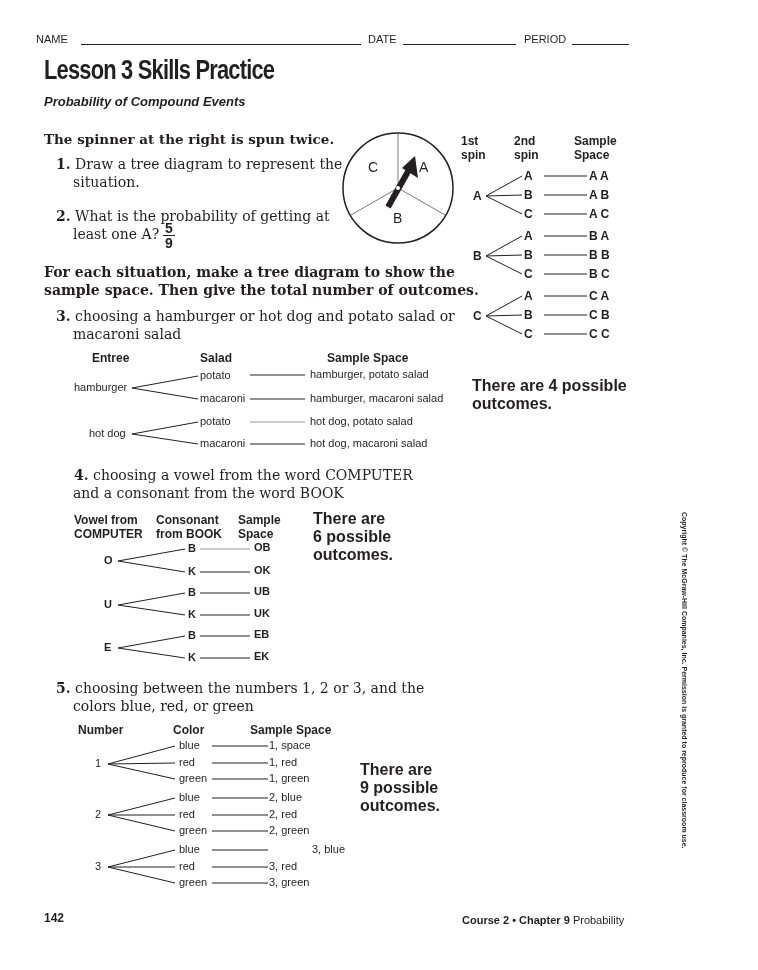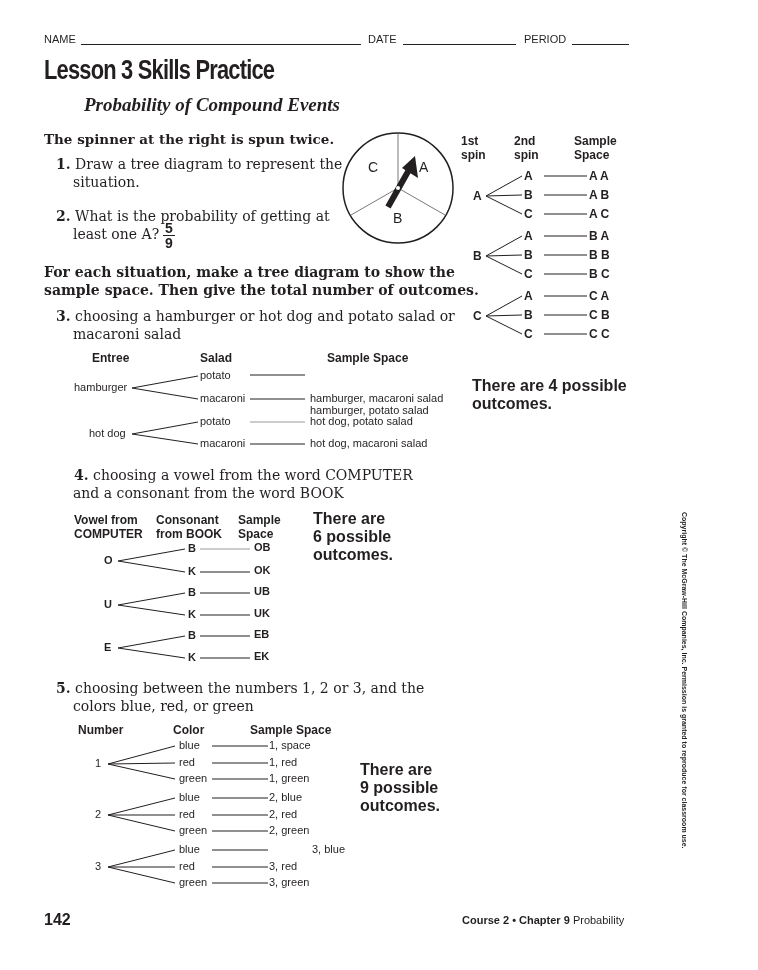--- a/index.html
+++ b/index.html
@@ -2,39 +2,39 @@
 <html><head>
 <meta charset="utf-8">
 <style>
   html, body { margin: 0; padding: 0; background: #ffffff; }
   body { width: 758px; height: 970px; position: relative; overflow: hidden; color: #231f20; }
   .abs { position: absolute; white-space: nowrap; }
   .sans { font-family: "Liberation Sans", sans-serif; }
   .hdr-label { font-size: 11px; }
   .line { position: absolute; border-bottom: 1px solid #231f20; height: 0; }
   .title { font-size: 28px; font-weight: bold; letter-spacing: -1px; transform: scaleX(0.78); transform-origin: left top; }
-  .subtitle { font-size: 19px; font-style: italic; font-weight: bold; font-family: Liberation Serif, serif; margin-left: 40px; }
+  .subtitle { font-size: 13px; font-style: italic; font-weight: bold; font-family: Liberation Sans, sans-serif; }
   .q { font-size: 14px; font-family: "DejaVu Serif", serif; color: #231f20; }
   .qnum { font-weight: bold; }
   .bold-serif { font-size: 14px; font-weight: bold; font-family: "DejaVu Serif", serif; }
   .tlabel { font-size: 12px; font-family: "Liberation Sans", sans-serif; font-weight: bold; line-height: 14px; }
   .tnode { font-size: 11px; font-family: "Liberation Sans", sans-serif; }
   .tnode-b { font-size: 12px; font-family: "Liberation Sans", sans-serif; font-weight: bold; }
   .answer { font-size: 16px; font-family: "Liberation Sans", sans-serif; font-weight: bold; line-height: 18px; }
   svg.lines { position: absolute; left: 0; top: 0; pointer-events: none; }
   .frac { font-family: "Liberation Sans", sans-serif; font-weight: bold; font-size: 14px; text-align: center; line-height: 14px; }
   .frac .num { border-bottom: 1.5px solid #231f20; padding: 0 1px; display: block; }
   .copyright { font-size: 7px; font-family: "Liberation Sans", sans-serif; font-weight: bold; transform: rotate(90deg); transform-origin: left top; color: #231f20; }
-  .footer-num { font-size: 16px; font-weight: bold; font-family: "Liberation Sans", sans-serif; }
+  .footer-num { font-size: 12px; font-weight: bold; font-family: "Liberation Sans", sans-serif; }
   .footer-right { font-size: 11px; font-family: "Liberation Sans", sans-serif; }
 </style>
 </head>
 <body>
 
-<div class="abs sans hdr-label" style="left:44px; top:33px;">NAME</div>
+<div class="abs sans hdr-label" style="left:36px; top:33px;">NAME</div>
 <div class="line" style="left:81px; top:44px; width:280px;"></div>
 <div class="abs sans hdr-label" style="left:368px; top:33px;">DATE</div>
 <div class="line" style="left:403px; top:44px; width:113px;"></div>
 <div class="abs sans hdr-label" style="left:524px; top:33px;">PERIOD</div>
 <div class="line" style="left:572px; top:44px; width:57px;"></div>
 
 <div class="abs sans title" style="left:44px; top:54px;">Lesson 3 Skills Practice</div>
 <div class="abs subtitle" style="left:44px; top:94px;">Probability of Compound Events</div>
 
 <div class="abs bold-serif" style="left:44px; top:131px; font-size:13.5px;">The spinner at the right is spun twice.</div>
@@ -160,21 +160,21 @@
   </svg>
 
   <div class="abs tnode" style="left:74px; top:381px;">hamburger</div>
   <div class="abs tnode" style="left:89px; top:427px;">hot dog</div>
 
   <div class="abs tnode" style="left:200px; top:369px;">potato</div>
   <div class="abs tnode" style="left:200px; top:392px;">macaroni</div>
   <div class="abs tnode" style="left:200px; top:415px;">potato</div>
   <div class="abs tnode" style="left:200px; top:437px;">macaroni</div>
 
-  <div class="abs tnode" style="left:310px; top:368px;margin-top:36px;">hamburger, potato salad</div>
+  <div class="abs tnode" style="left:310px; top:368px;">hamburger, potato salad</div>
   <div class="abs tnode" style="left:310px; top:392px;">hamburger, macaroni salad</div>
   <div class="abs tnode" style="left:310px; top:415px;">hot dog, potato salad</div>
   <div class="abs tnode" style="left:310px; top:437px;">hot dog, macaroni salad</div>
 </div>
 
 <div class="abs answer" style="left:472px; top:377px;">
   <div>There are 4 possible</div>
   <div>outcomes.</div>
 </div>
 

